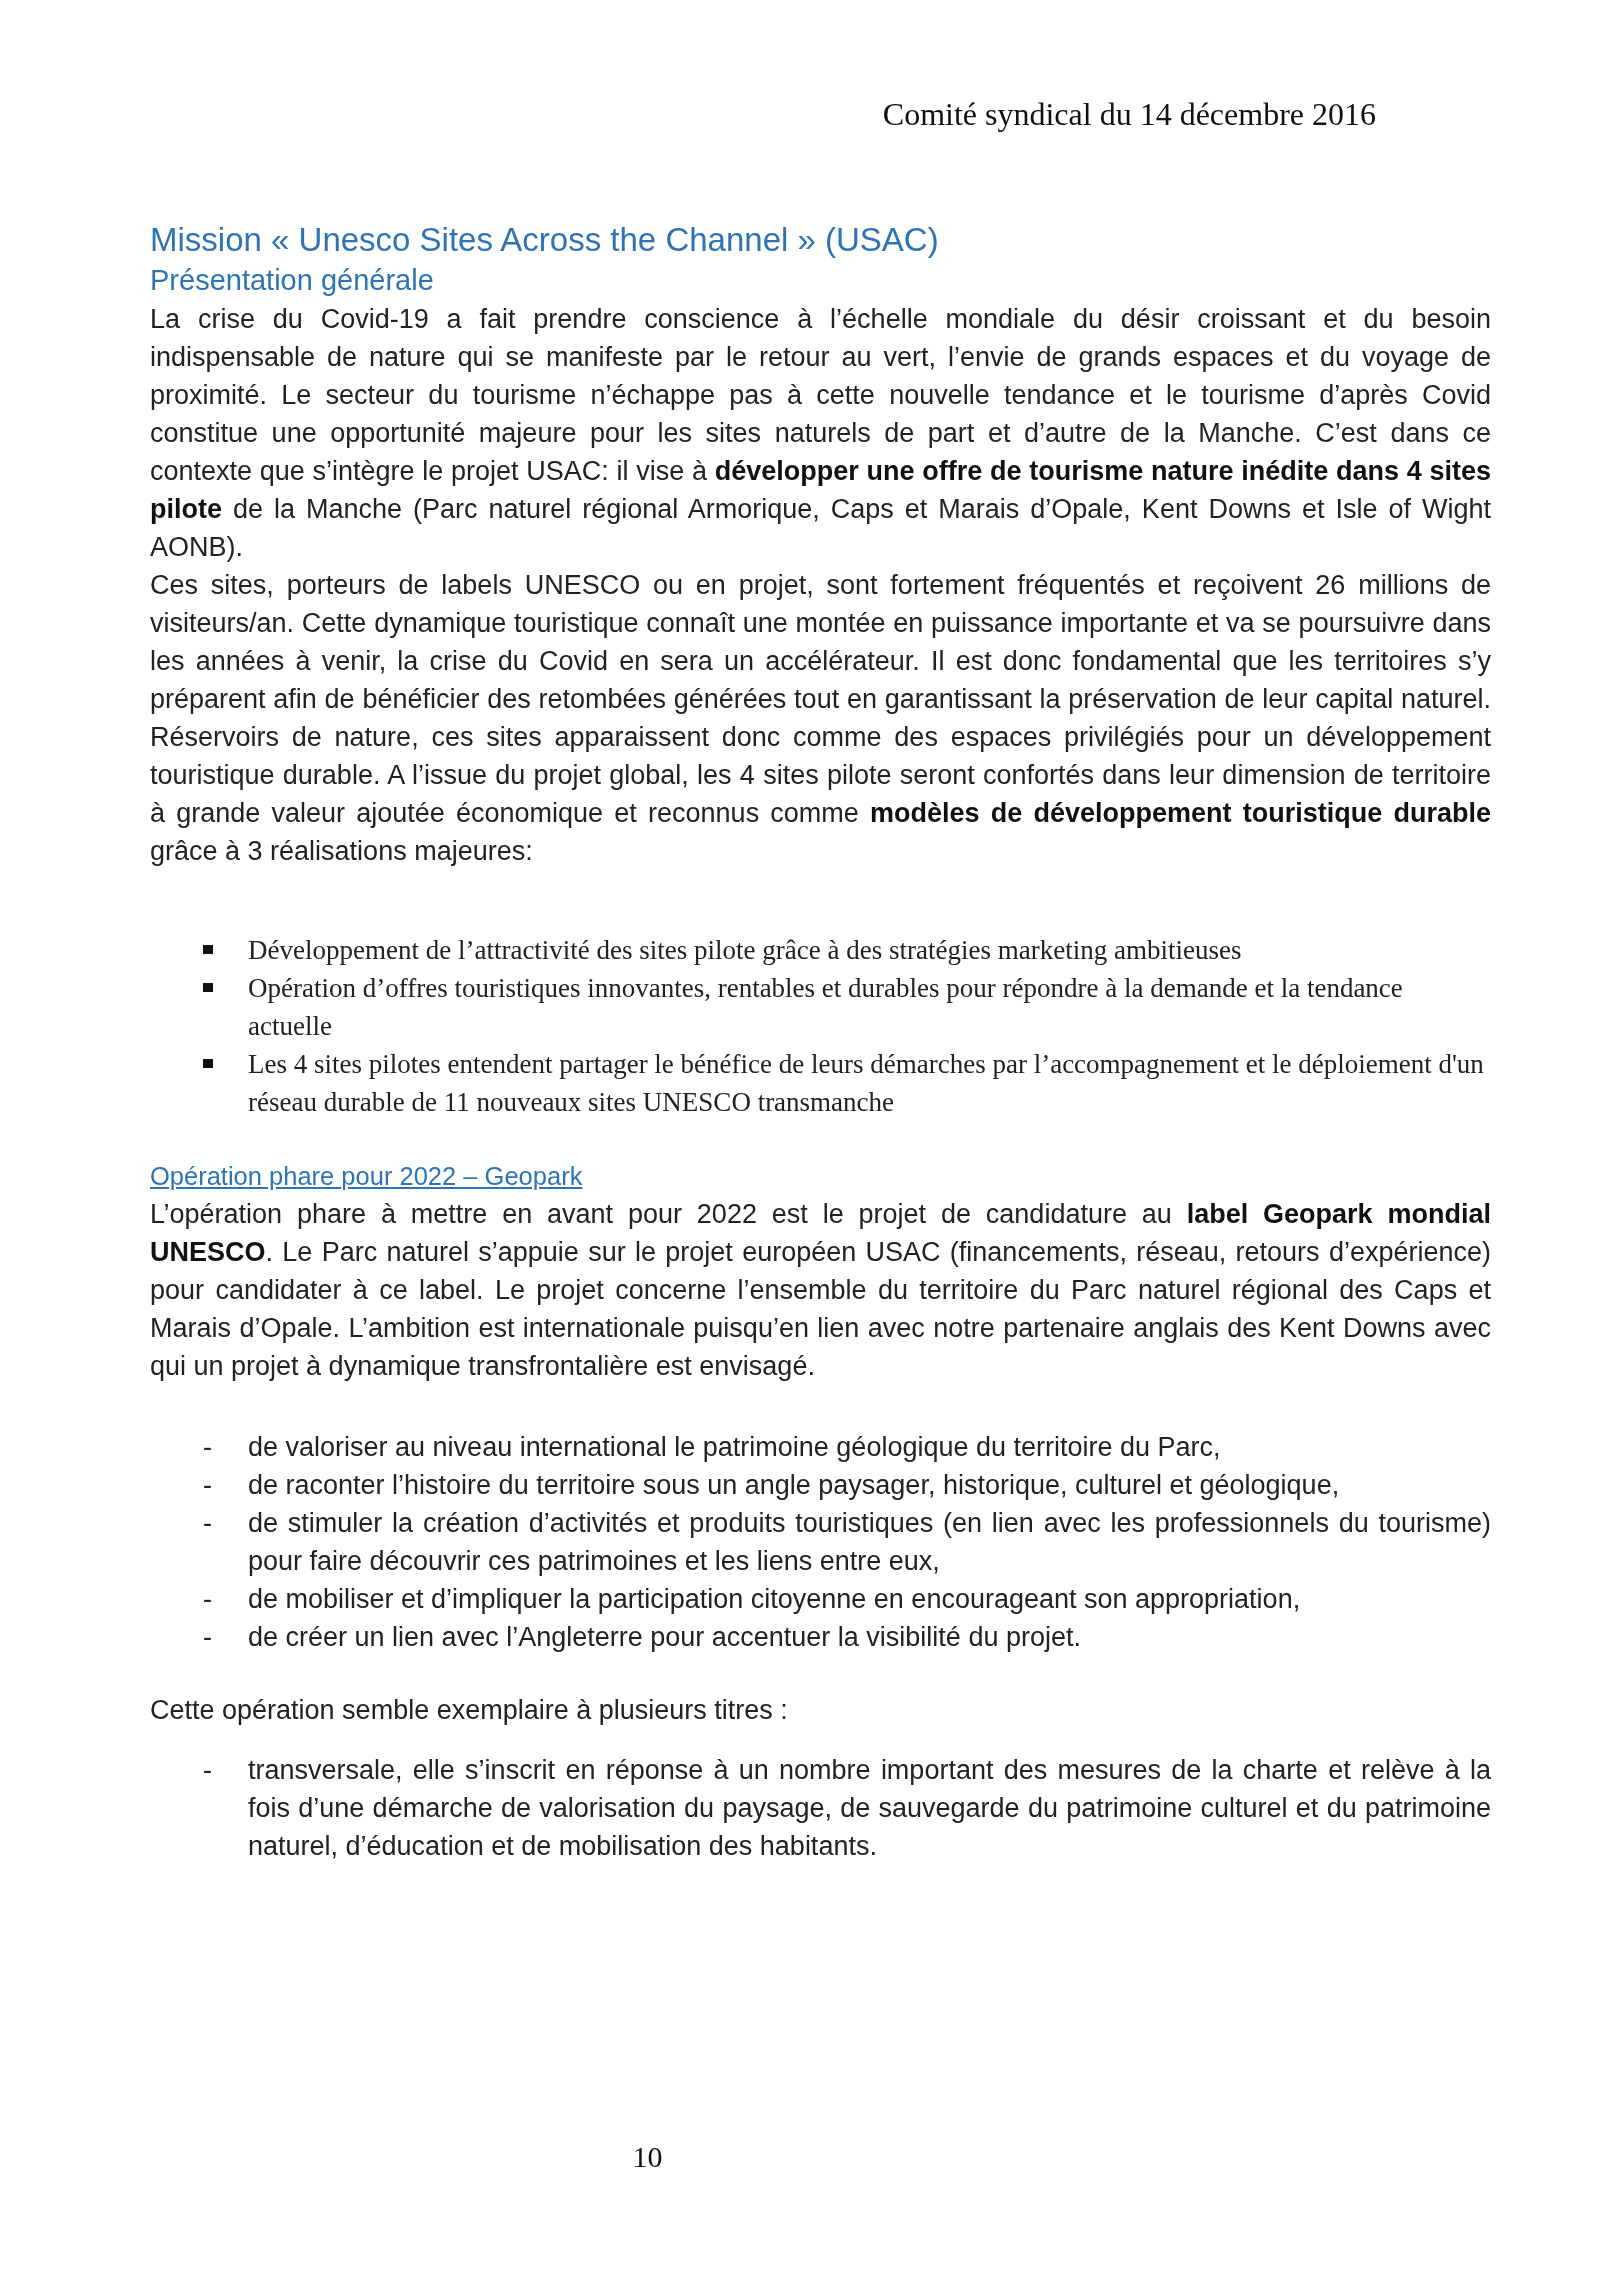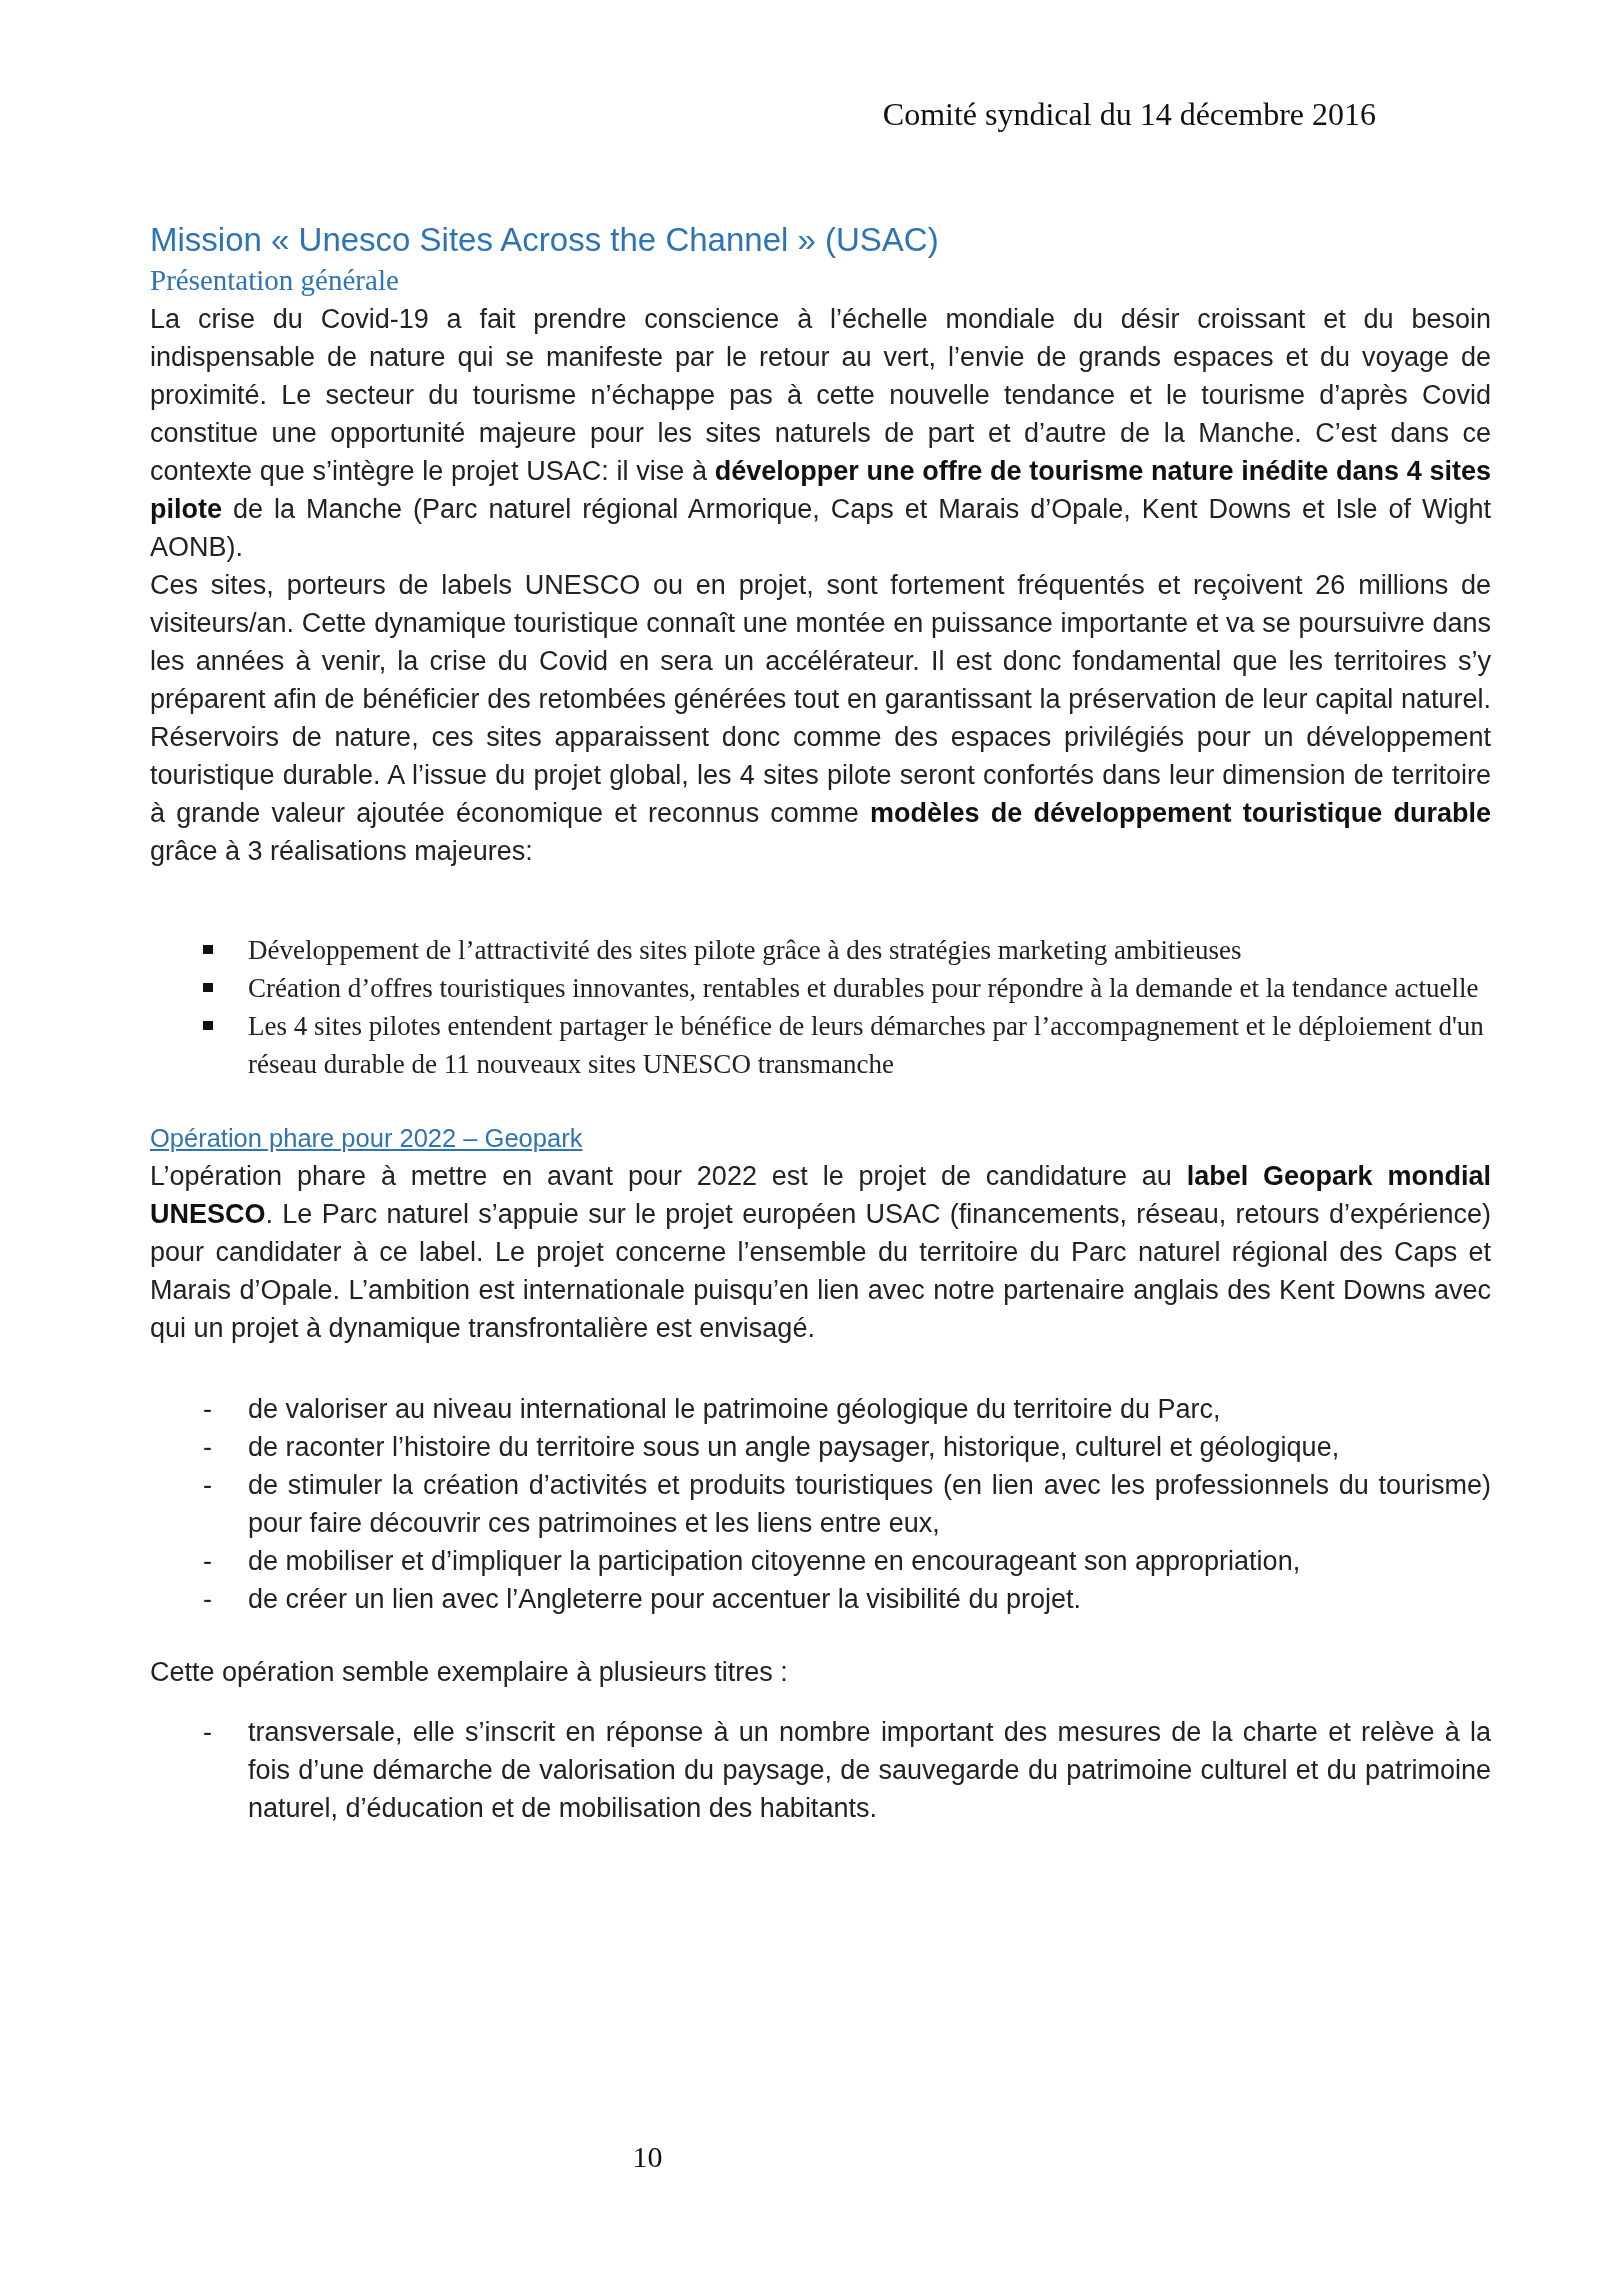--- a/index.html
+++ b/index.html
@@ -7,21 +7,21 @@
   .page { position: absolute; left: 0; top: 0; width: 1621px; height: 2293px; background: #fff; color: #111; }
   .header {
     position: absolute; right: 245px; top: 96px;
     font-family: "Liberation Serif", serif; font-size: 32px; color: #111;
   }
   .content {
     position: absolute; left: 150px; top: 218px; width: 1341px;
     font-family: "Liberation Sans", sans-serif; font-size: 27px; line-height: 38px; color: #222;
   }
   .h1 { color: #2e74b5; font-size: 33px; line-height: 43px; margin: 0; font-weight: normal; }
-  .h2 { color: #2e74b5; font-size: 29px; line-height: 39px; margin: 0; font-weight: normal; font-family: Liberation Serif, serif; }
+  .h2 { color: #2e74b5; font-size: 29px; line-height: 39px; margin: 0; font-weight: normal; }
   .h3 { color: #2e74b5; font-size: 25.5px; line-height: 37px; margin: 0; font-weight: normal; text-decoration: underline; }
   p { margin: 0; text-align: justify; }
   b { font-weight: bold; color: #111; }
   .gap-bullets { height: 61px; }
   ul.squares { list-style: none; margin: 0; padding: 0 0 0 98px; font-family: Liberation Serif, serif; }
   ul.squares li { position: relative; text-align: left; }
   ul.squares li::before { content: ""; position: absolute; left: -45px; top: 13.7px; width: 9.8px; height: 9.8px; background: #111; }
   ul.dashes { list-style: none; margin: 0; padding: 0 0 0 98px; }
   ul.dashes li { position: relative; text-align: justify; }
   ul.dashes li::before { content: "-"; position: absolute; left: -45px; top: 0; }
@@ -42,21 +42,21 @@
     <h1 class="h1">Mission « Unesco Sites Across the Channel » (USAC)</h1>
     <h2 class="h2">Présentation générale</h2>
 
     <p><span>La crise du Covid-19 a fait prendre conscience à l’échelle mondiale du désir croissant et du besoin indispensable de nature qui se manifeste par le retour au vert, l’envie de grands espaces et du voyage de proximité. Le secteur du tourisme n’échappe pas à cette nouvelle tendance et le tourisme d’après Covid constitue une opportunité majeure pour les sites naturels de part et d’autre de la Manche. C’est dans ce contexte que s’intègre le projet USAC: il vise à </span><b>développer une offre de tourisme nature inédite dans 4 sites pilote</b><span> de la Manche (Parc naturel régional Armorique, Caps et Marais d’Opale, Kent Downs et Isle of Wight AONB).</span></p>
 
     <p><span>Ces sites, porteurs de labels UNESCO ou en projet, sont fortement fréquentés et reçoivent 26 millions de visiteurs/an. Cette dynamique touristique connaît une montée en puissance importante et va se poursuivre dans les années à venir, la crise du Covid en sera un accélérateur. Il est donc fondamental que les territoires s’y préparent afin de bénéficier des retombées générées tout en garantissant la préservation de leur capital naturel. Réservoirs de nature, ces sites apparaissent donc comme des espaces privilégiés pour un développement touristique durable. A l’issue du projet global, les 4 sites pilote seront confortés dans leur dimension de territoire à  grande valeur ajoutée économique et reconnus comme </span><b>modèles de développement touristique durable</b><span> grâce à 3 réalisations majeures:</span></p>
 
     <div class="gap-bullets"></div>
     <ul class="squares">
       <li>Développement de l’attractivité des sites pilote grâce à des stratégies marketing ambitieuses</li>
-      <li>Création d’offres touristiques innovantes, rentables et durables pour répondre à la demande et la tendance actuelle</li>
+      <li>Opération d’offres touristiques innovantes, rentables et durables pour répondre à la demande et la tendance actuelle</li>
       <li>Les 4 sites pilotes entendent partager le bénéfice de leurs démarches par l’accompagnement et le déploiement d'un réseau durable de 11 nouveaux sites UNESCO transmanche</li>
     </ul>
 
     <div class="sp-h3"></div>
     <h3 class="h3">Opération phare pour 2022 – Geopark</h3>
 
     <p><span>L’opération phare à mettre en avant pour 2022 est le projet de candidature au </span><b>label Geopark mondial UNESCO</b><span>. Le Parc naturel s’appuie sur le projet européen USAC (financements, réseau, retours d’expérience) pour candidater à ce label. Le projet concerne l’ensemble du territoire du Parc naturel régional des Caps et Marais d’Opale. L’ambition est internationale puisqu’en lien avec notre partenaire anglais des Kent Downs avec qui un projet à dynamique transfrontalière est envisagé.</span></p>
 
     <div class="sp-para"></div>
     <div class="sp-para"></div>

